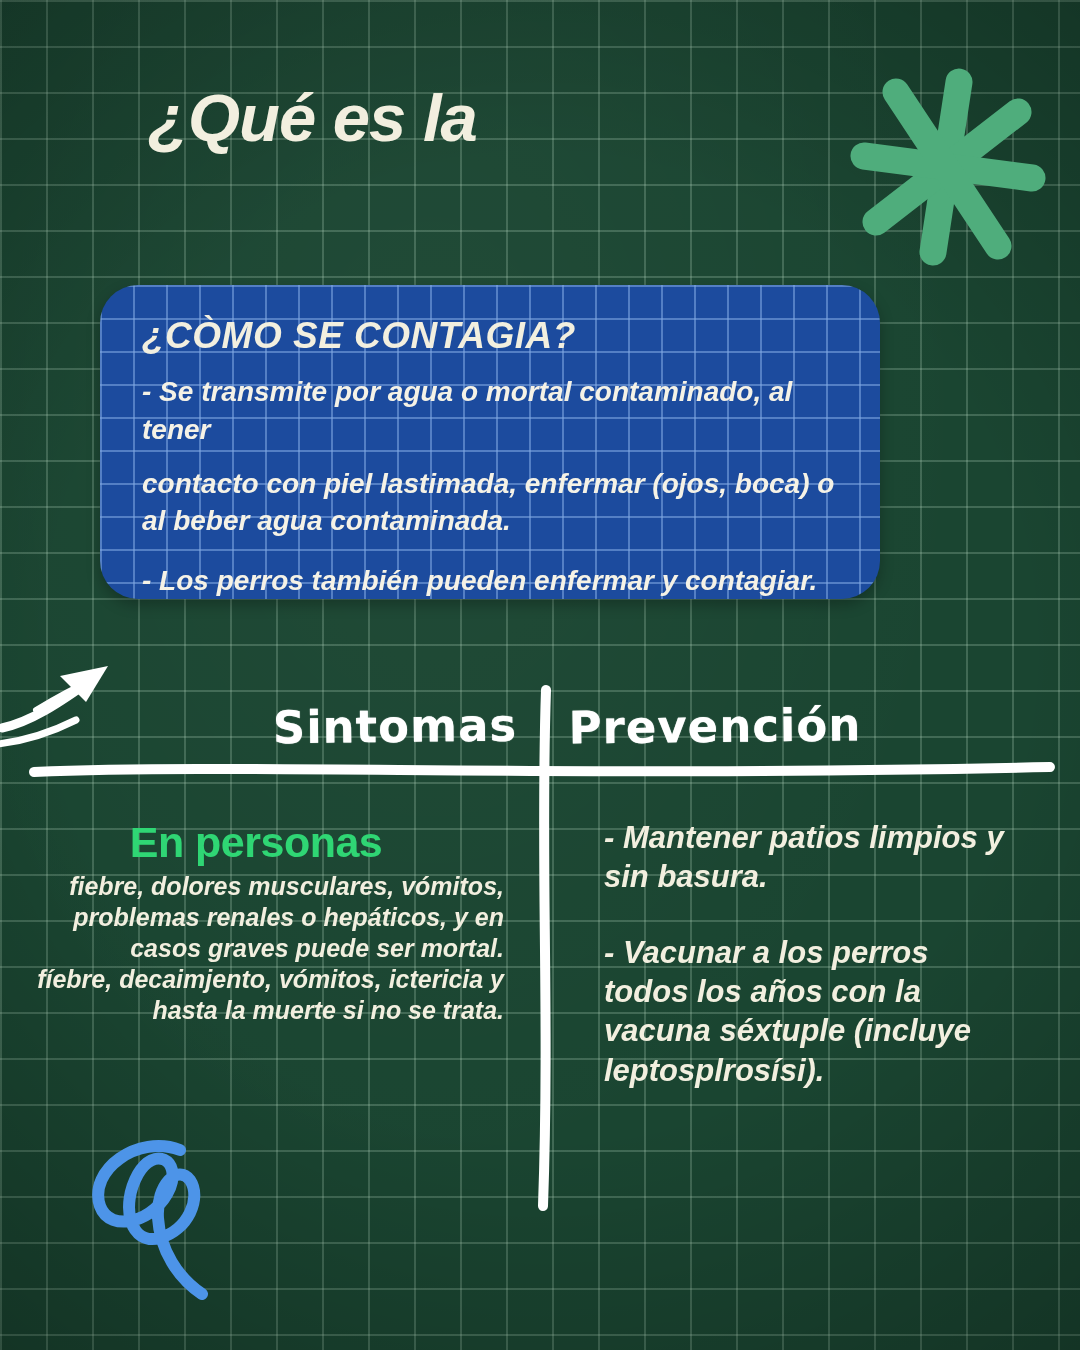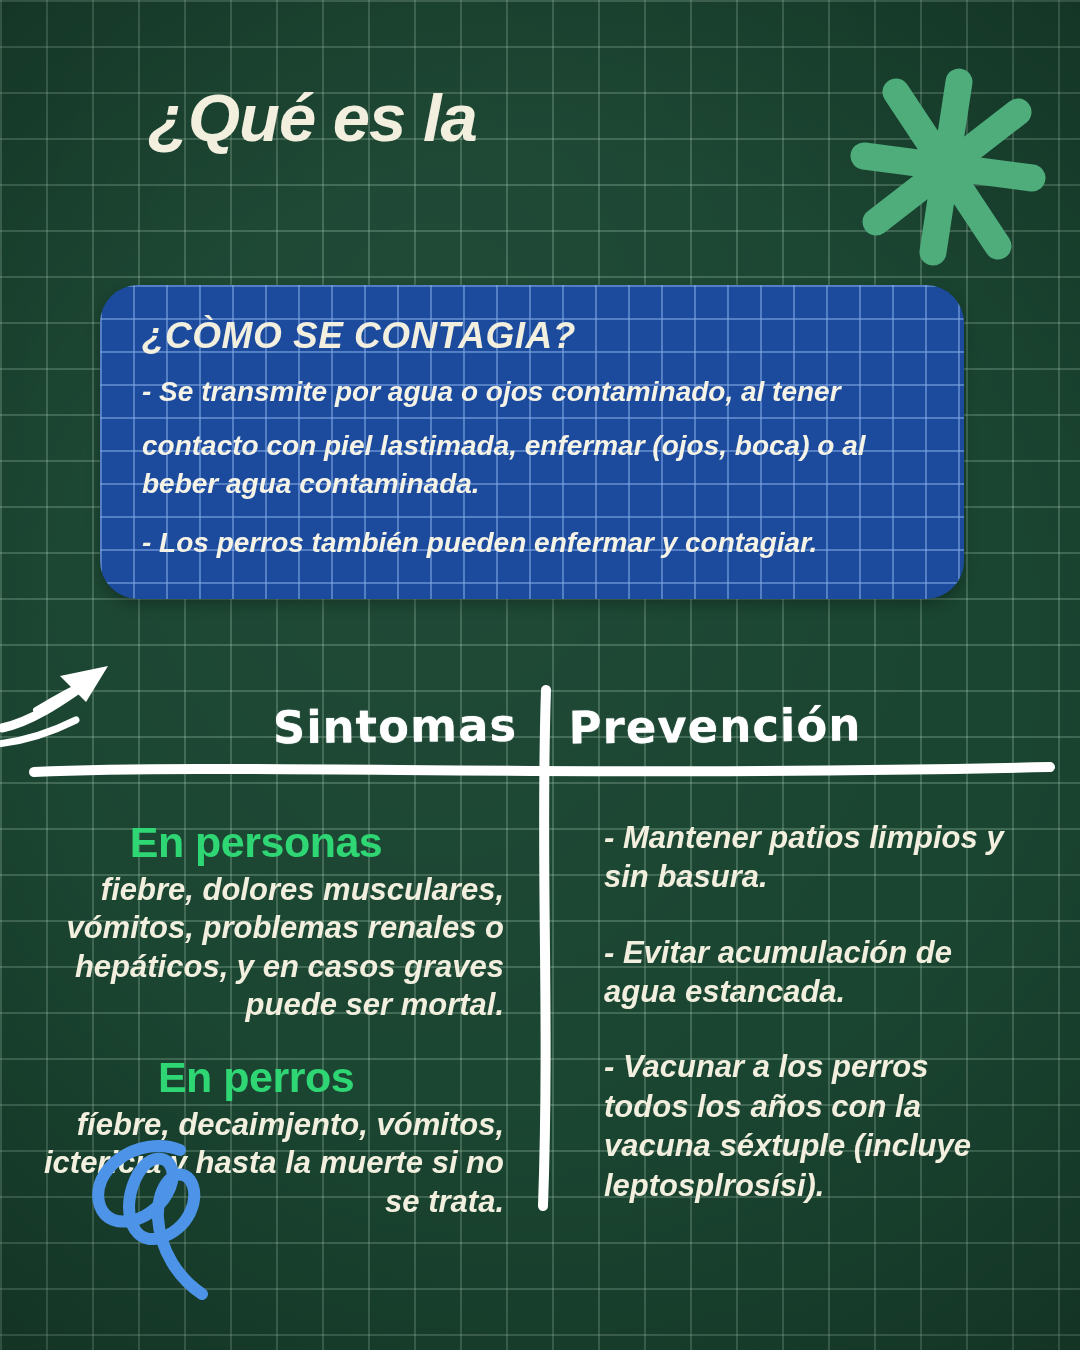--- a/index.html
+++ b/index.html
@@ -19,21 +19,21 @@
   
   .title-block{left:148px;top:81px;line-height:1.1;}
   .title-line{
     font-size:67px;font-weight:bold;font-style:italic;
     letter-spacing:-1px;display:block;
   }
   .title-line-1{color:#F2EFDF;}
   .title-line-2{color:#2FD674;}
   
   .card{
-    left:100px;top:285px;width:864px;height:314px;
+    left:100px;top:285px;width:780px;height:314px;
     border-radius:38px;
     background-color:#1C4B9E;
     background-image:
       repeating-linear-gradient(to right, rgba(130,170,228,0.55) 0px, rgba(130,170,228,0.55) 2px, rgba(0,0,0,0) 2px, rgba(0,0,0,0) 33px),
       repeating-linear-gradient(to bottom, rgba(130,170,228,0.55) 0px, rgba(130,170,228,0.55) 2px, rgba(0,0,0,0) 2px, rgba(0,0,0,0) 33px);
     box-shadow:0 6px 14px rgba(0,0,0,0.25);
     box-sizing:border-box;
     padding:30px 38px 0 42px;
     color:#F2EFDF;
   }
@@ -60,21 +60,21 @@
   .sintomas-header{left:200px;top:700px;width:390px;}
   .prevencion-header{left:560px;top:700px;width:310px;}
   
   .symptoms-col{left:8px;top:818px;width:496px;text-align:right;color:#F2EFDF;}
   .col-subhead{
     font-size:43px;font-weight:bold;color:#2FD674;
     margin:0 0 4px 0;letter-spacing:-0.5px;text-align:center;
   }
   .col-subhead.dogs{margin-top:28px;}
   .col-text{
-    margin:0;font-size:31px;font-weight:bold;font-style:italic;
+    margin:0;font-size:25px;font-weight:bold;font-style:italic;
     line-height:1.24;color:#F2EFDF;
   }
   .prevention-col{left:588px;top:818px;width:432px;color:#F2EFDF;}
   .prevention-col p{
     margin:0 0 36px 16px;font-size:31px;font-weight:bold;font-style:italic;
     line-height:1.27;
   }
   svg{display:block;}
 </style>
 </head>
@@ -92,21 +92,21 @@
         <line x1="117" y1="20" x2="91" y2="190"></line>
         <line x1="176" y1="50" x2="34" y2="160"></line>
         <line x1="190" y1="116" x2="22" y2="94"></line>
         <line x1="156" y1="184" x2="54" y2="30"></line>
       </g>
     </svg>
   </div>
 
   <section class="abs card">
     <h2>¿CÒMO SE CONTAGIA?</h2>
-    <p class="gap-sm">- Se transmite por agua o ojos contaminado, al tener</p>
+    <p class="gap-sm">- Se transmite por agua o mortal contaminado, al tener</p>
     <p class="gap-md">contacto con piel lastimada, enfermar (ojos, boca) o al beber agua contaminada.</p>
     <p>- Los perros también pueden enfermar y contagiar.</p>
   </section>
 
   <div class="abs" style="left:-4px;top:632px;">
     <svg width="140" height="120" viewBox="0 0 140 120">
       <g stroke="#FFFFFF" fill="none" stroke-linecap="round">
         <path d="M6 96 C 34 90, 62 72, 98 46" stroke-width="9"></path>
         <path d="M2 112 C 28 109, 54 101, 80 88" stroke-width="7"></path>
         <path d="M40 78 C 60 66, 78 56, 96 48" stroke-width="6"></path>
@@ -121,27 +121,25 @@
   <svg class="abs" style="left:0;top:0;" width="1080" height="1350" viewBox="0 0 1080 1350">
     <g stroke="#FFFFFF" fill="none" stroke-linecap="round">
       <path d="M34 772 C 250 763, 560 778, 1050 767" stroke-width="10"></path>
       <path d="M546 690 C 540 860, 550 1010, 543 1206" stroke-width="10"></path>
     </g>
   </svg>
 
   <div class="abs symptoms-col">
     <h3 class="col-subhead">En personas</h3>
     <p class="col-text">fiebre, dolores musculares, vómitos, problemas renales o hepáticos, y en casos graves puede ser mortal.</p>
-    <h3 class="col-subhead dogs">En perros</h3>
     <p class="col-text">fíebre, decaimjento, vómitos, ictericia y hasta la muerte si no se trata.</p>
   </div>
 
   <div class="abs prevention-col">
     <p>- Mantener patios limpios y sin basura.</p>
-    <p>- Evitar acumulación de agua estancada.</p>
     <p>- Vacunar a los perros todos los años con la vacuna séxtuple (incluye leptosplrosísi).</p>
   </div>
 
   <div class="abs" style="left:60px;top:1126px;">
     <svg width="210" height="200" viewBox="0 0 210 200">
       <path d="M120 24 C 78 8, 28 44, 40 80 C 50 108, 96 96, 110 62
                C 121 33, 94 20, 78 48 C 60 80, 70 120, 100 112
                C 128 104, 142 72, 130 54 C 118 38, 96 58, 98 92
                C 100 124, 118 152, 142 168" stroke="#4D94E8" stroke-width="12" fill="none" stroke-linecap="round"></path>
     </svg>

